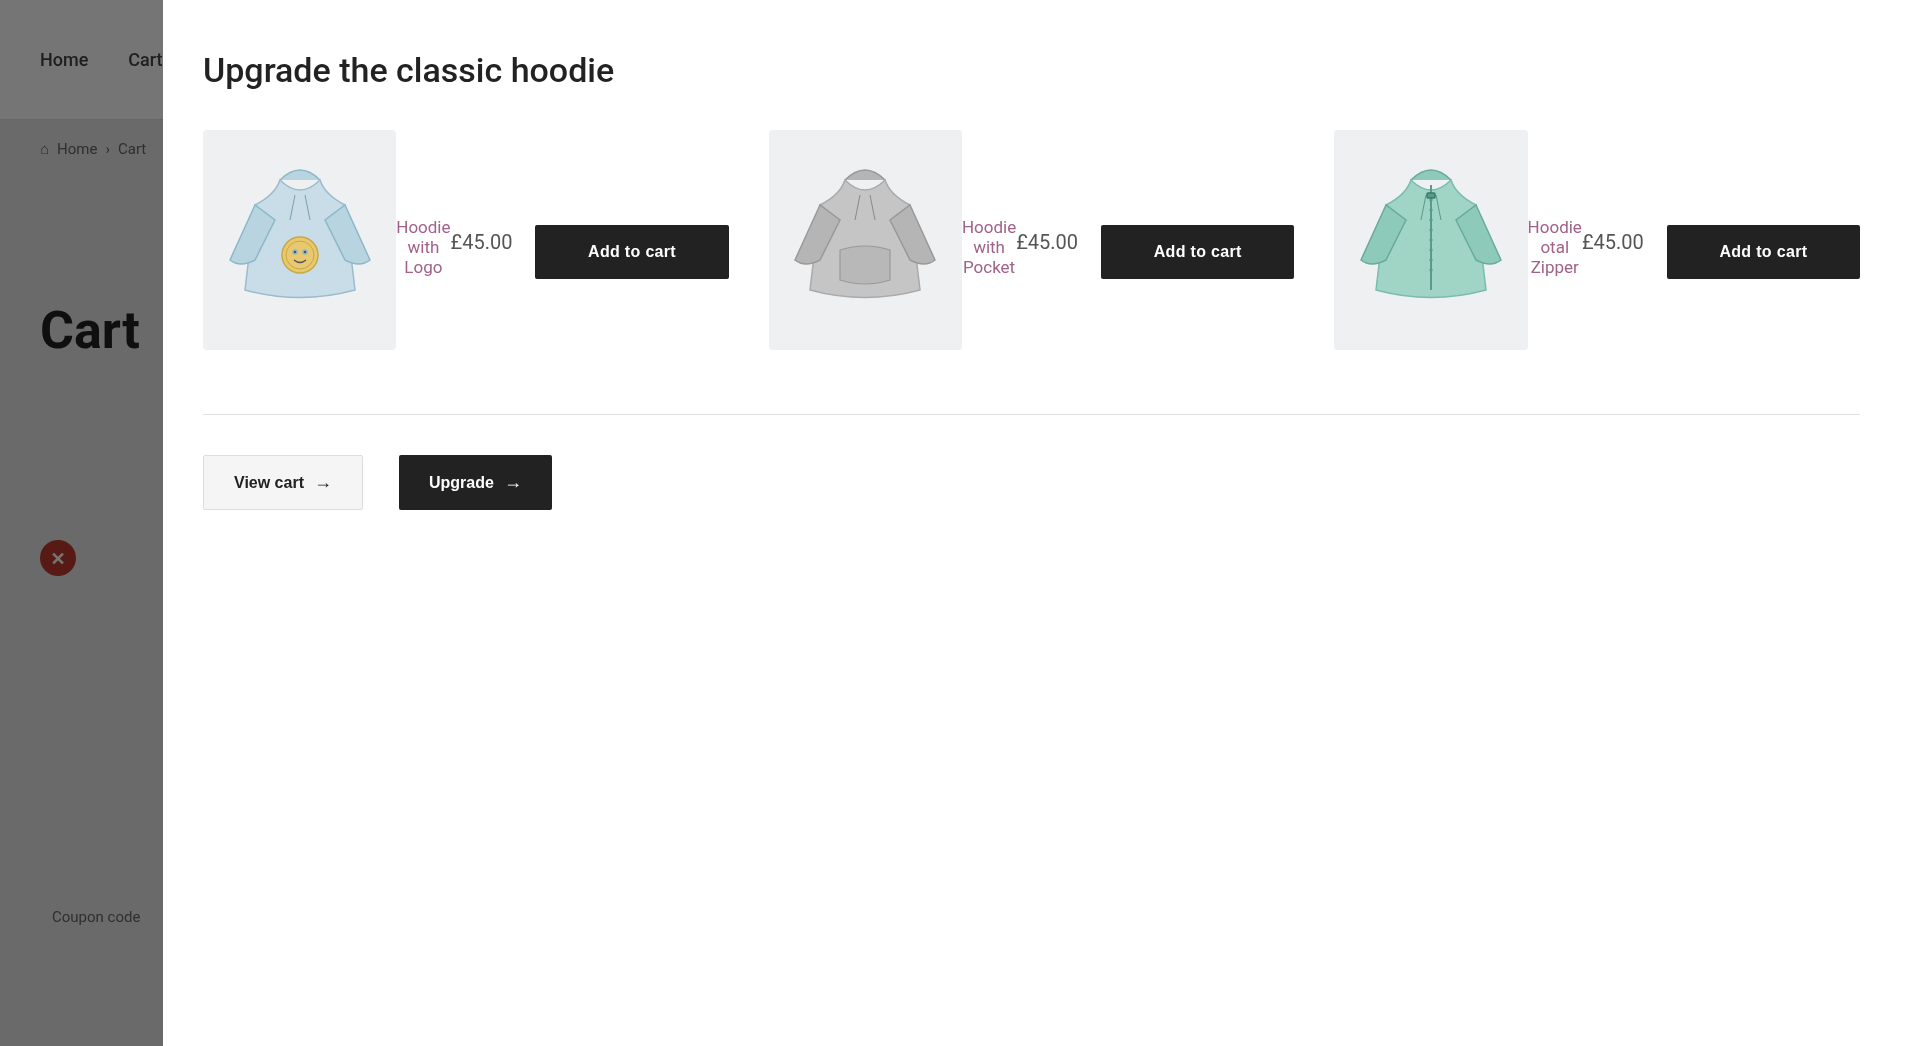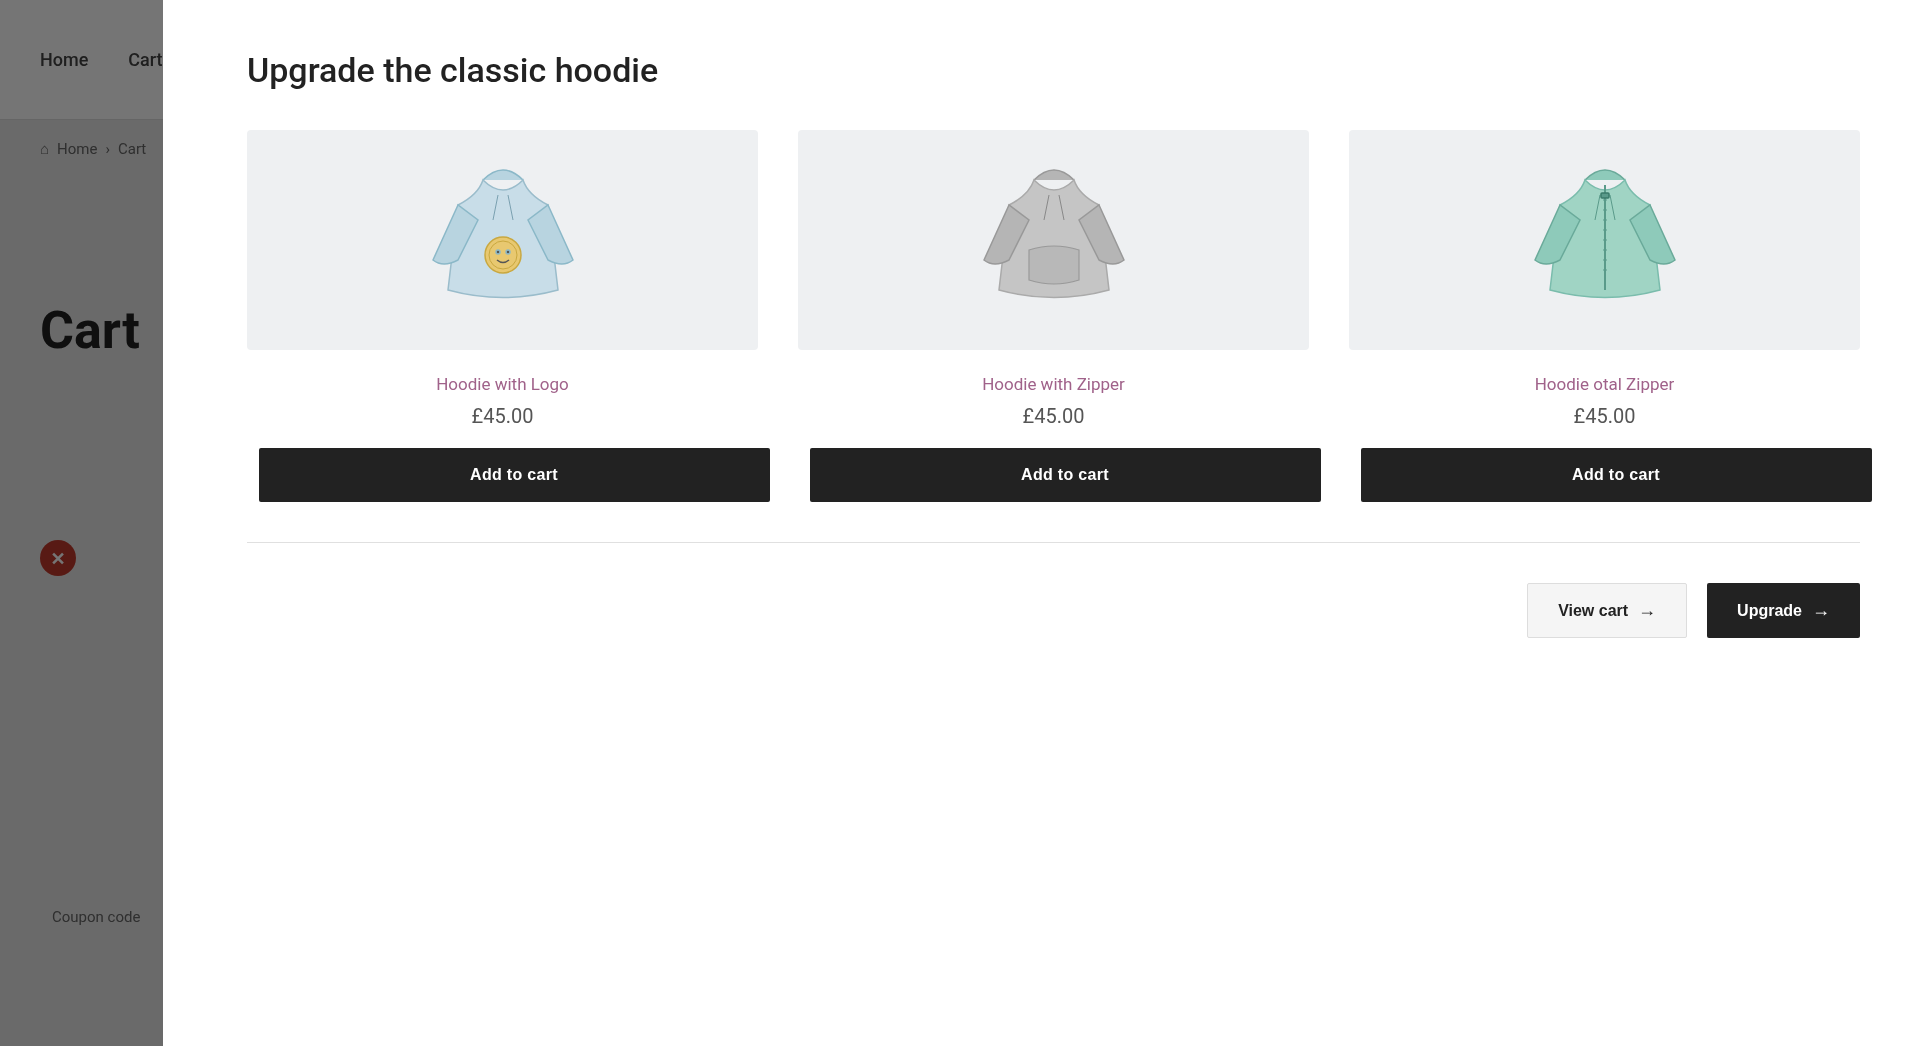--- a/index.html
+++ b/index.html
@@ -128,21 +128,21 @@
     
     .modal {
       position: absolute;
       top: 0;
       left: 163px;
       right: 0;
       bottom: 0;
       background: #fff;
       z-index: 20;
       overflow-y: auto;
-      padding: 50px 60px 60px 84px;
+      padding: 50px 60px 60px 40px;
     }
 
     .modal-close {
       position: fixed;
       top: 18px;
       right: 18px;
       z-index: 30;
       background: none;
       border: none;
       cursor: pointer;
@@ -166,21 +166,21 @@
 
     .products-grid {
       display: flex;
       gap: 40px;
       margin-bottom: 40px;
     }
 
     .product-card {
       flex: 1;
       display: flex;
-      flex-direction: column;
+      flex-direction: row;
       align-items: center;
     }
 
     .product-image-wrapper {
       width: 100%;
       background: #eef0f2;
       border-radius: 4px;
       display: flex;
       align-items: center;
       justify-content: center;
@@ -223,22 +223,21 @@
     }
 
     .modal-divider {
       border: none;
       border-top: 1px solid #e0e0e0;
       margin: 10px 0 40px 0;
     }
 
     .modal-footer {
       display: flex;
-      justify-content: flex-end;
-      gap: 20px;
+      gap: 36px;
     }
 
     .view-cart-btn {
       background: #f5f5f5;
       color: #222;
       border: 1px solid #ddd;
       padding: 16px 30px;
       font-size: 16px;
       font-weight: 600;
       cursor: pointer;
@@ -348,21 +347,21 @@
 
             <path d="M120 55 L145 110 Q135 118 120 110 L100 70Z" fill="#b5b5b5" stroke="#999"></path>
 
             <line x1="70" y1="45" x2="65" y2="70" stroke="#888" stroke-width="1"></line>
             <line x1="80" y1="45" x2="85" y2="70" stroke="#888" stroke-width="1"></line>
 
             <path d="M50 100 L50 130 Q75 138 100 130 L100 100 Q75 92 50 100Z" fill="#b8b8b8" stroke="#999" stroke-width="1.2"></path>
           </g>
         </svg>
       </div>
-      <div class="product-name">Hoodie with Zipper</div>
+      <div class="product-name">Hoodie with Pocket</div>
       <div class="product-price">£45.00</div>
       <button class="add-to-cart-btn">Add to cart</button>
     </div>
 
     <div class="product-card">
       <div class="product-image-wrapper">
         <svg class="hoodie-svg" viewBox="0 0 150 180" xmlns="http://www.w3.org/2000/svg">
 
           <g fill="none" stroke="#6aaa9a" stroke-width="1.5">
 

